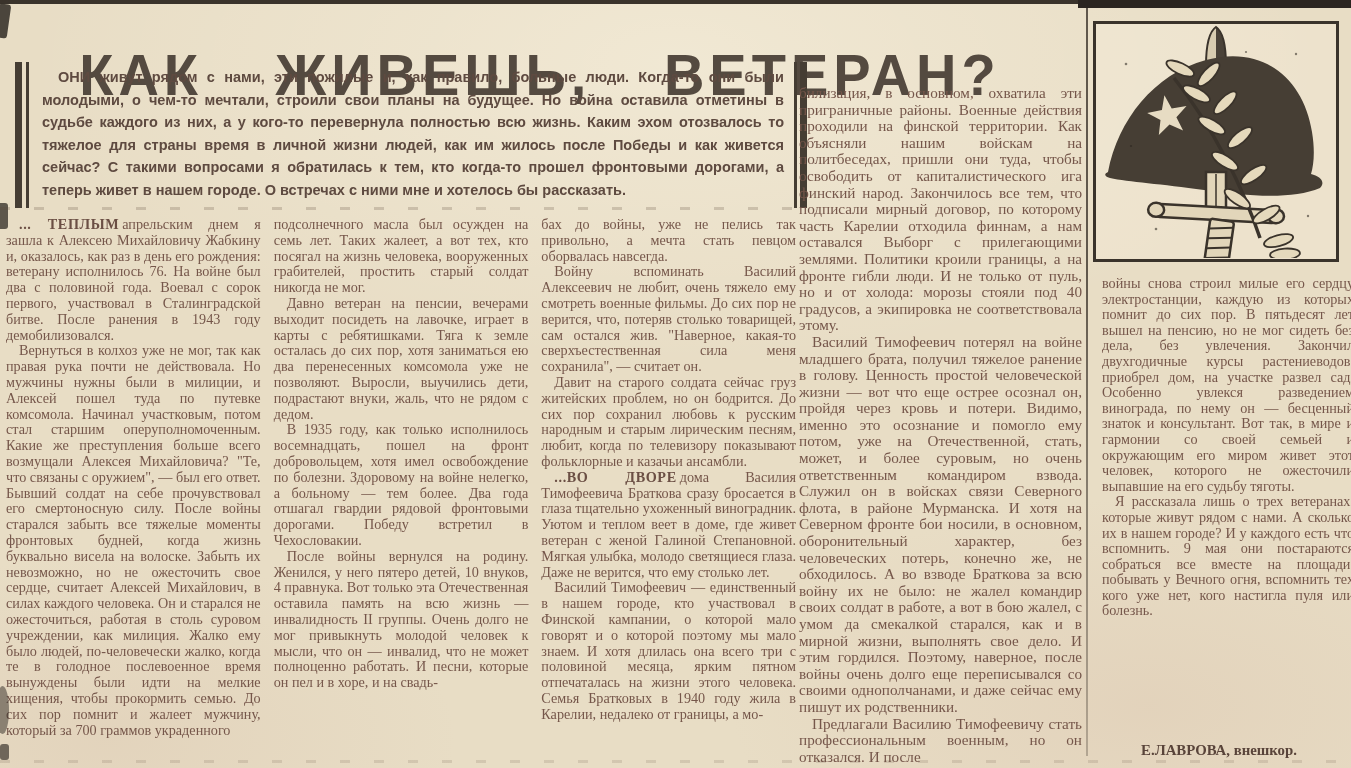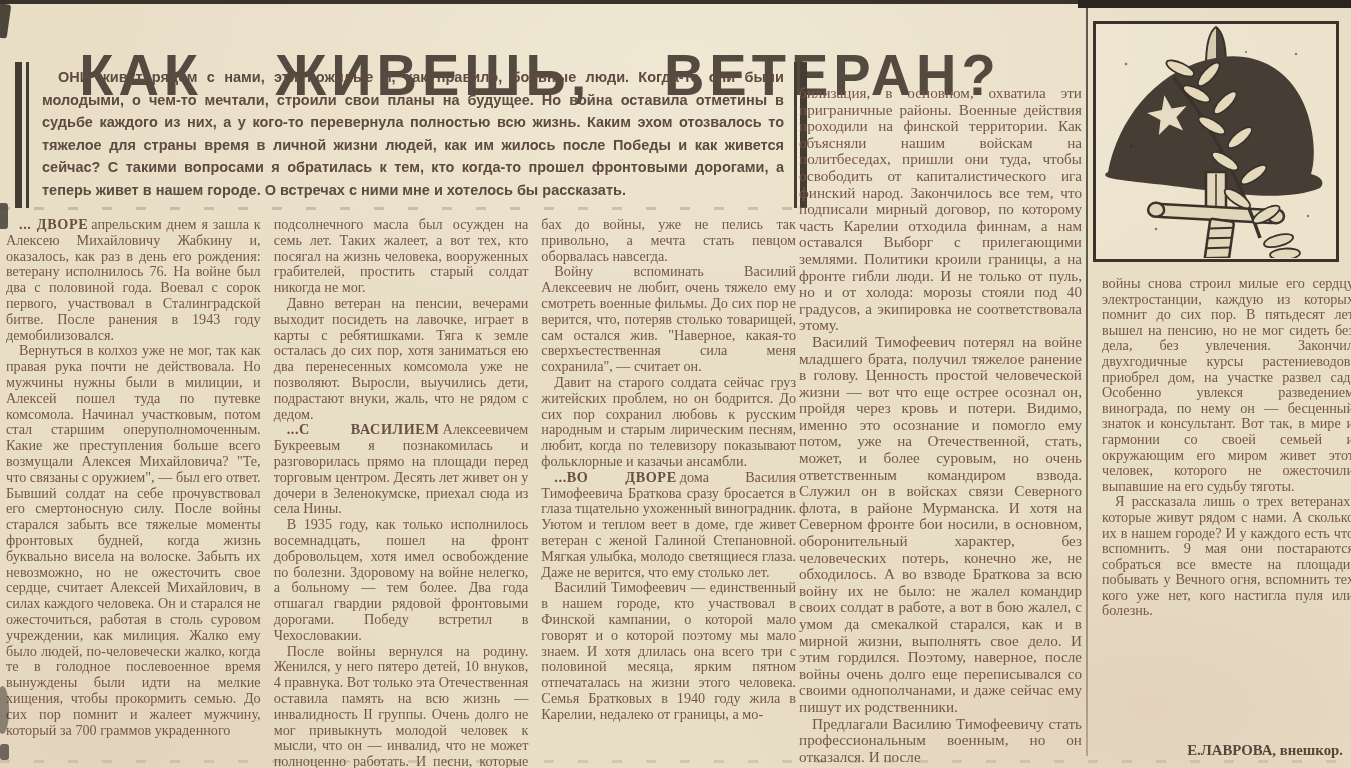--- a/index.html
+++ b/index.html
@@ -51,21 +51,21 @@
     background:linear-gradient(rgba(50,42,34,.75) 0 35%, rgba(50,42,34,.28));}
 
   
   .illo-box{position:absolute;left:1093px;top:21px;width:246px;height:241px;
     border:3.5px solid #3a332b;box-sizing:border-box;background:rgba(255,248,230,.22);overflow:hidden;}
   .side-text{position:absolute;left:1095px;top:276px;width:252px;font-size:14.2px;line-height:15.6px;text-align:justify;margin-left:7px;}
   .side-text p{margin:0;}
   .closing{position:absolute;left:1095px;top:648px;width:252px;margin:0;
     font-weight:700;font-size:17.8px;line-height:23px;color:#59443a;text-align:justify;text-indent:12px;}
   .byline{position:absolute;left:1095px;top:742px;width:248px;margin:0;
-    font-weight:700;font-size:14.8px;color:#59443a;text-align:right;}
+    font-weight:700;font-size:14.8px;color:#59443a;text-align:center;}
 
   
   .smudge{position:absolute;background:#2f2a23;border-radius:3px;}
   .s1{left:-3px;top:4px;width:12px;height:34px;opacity:.85;transform:rotate(8deg);}
   .s2{left:-2px;top:203px;width:10px;height:26px;opacity:.75;}
   .s3{left:-4px;top:686px;width:13px;height:48px;opacity:.5;border-radius:50%;}
   .s4{left:0;top:744px;width:9px;height:16px;opacity:.65;}
   .ghost{position:absolute;height:3px;opacity:.45;
     background:repeating-linear-gradient(90deg, rgba(90,70,55,.5) 0 10px, transparent 10px 34px);}
   .ghost-top{left:0;top:207px;width:792px;}
@@ -85,28 +85,27 @@
     <div class="vbar l1"></div>
     <div class="vbar l2"></div>
     <div class="vbar r1"></div>
     <div class="vbar r2"></div>
     <p class="lead-text">ОНИ живут рядом с нами, эти пожилые и, как правило, больные люди. Когда-то они были молодыми, о чем-то мечтали, строили свои планы на будущее. Но война оставила отметины в судьбе каждого из них, а у кого-то перевернула полностью всю жизнь. Каким эхом отозвалось то тяжелое для страны время в личной жизни людей, как им жилось после Победы и как живется сейчас? С такими вопросами я обратилась к тем, кто когда-то прошел фронтовыми дорогами, а теперь живет в нашем городе. О встречах с ними мне и хотелось бы рассказать.</p>
   </div>
 
   <div class="cols3">
 
     <div class="bodycol">
-      <p class="para"><b class="pl">... ДВОРЕ</b><span>апрельским днем я зашла к Алексею Михайловичу Жабкину и, оказалось, как раз в день его рождения: ветерану исполнилось 76. На войне был два с половиной года. Воевал с сорок первого, участвовал в Сталинградской битве. После ранения в 1943 году демобилизовался.</span></p>
+      <p class="para"><b class="pl">... ТЕПЛЫМ</b><span>апрельским днем я зашла к Алексею Михайловичу Жабкину и, оказалось, как раз в день его рождения: ветерану исполнилось 76. На войне был два с половиной года. Воевал с сорок первого, участвовал в Сталинградской битве. После ранения в 1943 году демобилизовался.</span></p>
       <p class="para">Вернуться в колхоз уже не мог, так как правая рука почти не действовала. Но мужчины нужны были в милиции, и Алексей пошел туда по путевке комсомола. Начинал участковым, потом стал старшим оперуполномоченным. Какие же преступления больше всего возмущали Алексея Михайловича? "Те, что связаны с оружием", — был его ответ. Бывший солдат на себе прочувствовал его смертоносную силу. После войны старался забыть все тяжелые моменты фронтовых будней, когда жизнь буквально висела на волоске. Забыть их невозможно, но не ожесточить свое сердце, считает Алексей Михайлович, в силах каждого человека. Он и старался не ожесточиться, работая в столь суровом учреждении, как милиция. Жалко ему было людей, по-человечески жалко, когда те в голодное послевоенное время вынуждены были идти на мелкие хищения, чтобы прокормить семью. До сих пор помнит и жалеет мужчину, который за 700 граммов украденного</p>
     </div>
 
     <div class="bodycol">
       <p class="cont">подсолнечного масла был осужден на семь лет. Таких жалеет, а вот тех, кто посягал на жизнь человека, вооруженных грабителей, простить старый солдат никогда не мог.</p>
       <p class="para">Давно ветеран на пенсии, вечерами выходит посидеть на лавочке, играет в карты с ребятишками. Тяга к земле осталась до сих пор, хотя заниматься ею два перенесенных комсомола уже не позволяют. Выросли, выучились дети, подрастают внуки, жаль, что не рядом с дедом.</p>
-      <p class="para"><b class="pl">...С ВАСИЛИЕМ</b><span>Алексеевичем Букреевым я познакомилась и разговорилась прямо на площади перед торговым центром. Десять лет живет он у дочери в Зеленокумске, приехал сюда из села Нины.</span></p>
       <p class="para">В 1935 году, как только исполнилось восемнадцать, пошел на фронт добровольцем, хотя имел освобождение по болезни. Здоровому на войне нелегко, а больному — тем более. Два года отшагал гвардии рядовой фронтовыми дорогами. Победу встретил в Чехословакии.</p>
       <p class="para">После войны вернулся на родину. Женился, у него пятеро детей, 10 внуков, 4 правнука. Вот только эта Отечественная оставила память на всю жизнь — инвалидность II группы. Очень долго не мог привыкнуть молодой человек к мысли, что он — инвалид, что не может полноценно работать. И песни, которые он пел и в хоре, и на свадь-</p>
     </div>
 
     <div class="bodycol">
       <p class="cont">бах до войны, уже не пелись так привольно, а мечта стать певцом оборвалась навсегда.</p>
       <p class="para">Войну вспоминать Василий Алексеевич не любит, очень тяжело ему смотреть военные фильмы. До сих пор не верится, что, потеряв столько товарищей, сам остался жив. "Наверное, какая-то сверхъестественная сила меня сохранила", — считает он.</p>
       <p class="para">Давит на старого солдата сейчас груз житейских проблем, но он бодрится. До сих пор сохранил любовь к русским народным и старым лирическим песням, любит, когда по телевизору показывают фольклорные и казачьи ансамбли.</p>
       <p class="para"><b class="pl">...ВО ДВОРЕ</b><span>дома Василия Тимофеевича Браткова сразу бросается в глаза тщательно ухоженный виноградник. Уютом и теплом веет в доме, где живет ветеран с женой Галиной Степановной. Мягкая улыбка, молодо светящиеся глаза. Даже не верится, что ему столько лет.</span></p>
       <p class="para">Василий Тимофеевич — единственный в нашем городе, кто участвовал в Финской кампании, о которой мало говорят и о которой поэтому мы мало знаем. И хотя длилась она всего три с половиной месяца, ярким пятном отпечаталась на жизни этого человека. Семья Братковых в 1940 году жила в Карелии, недалеко от границы, а мо-</p>

